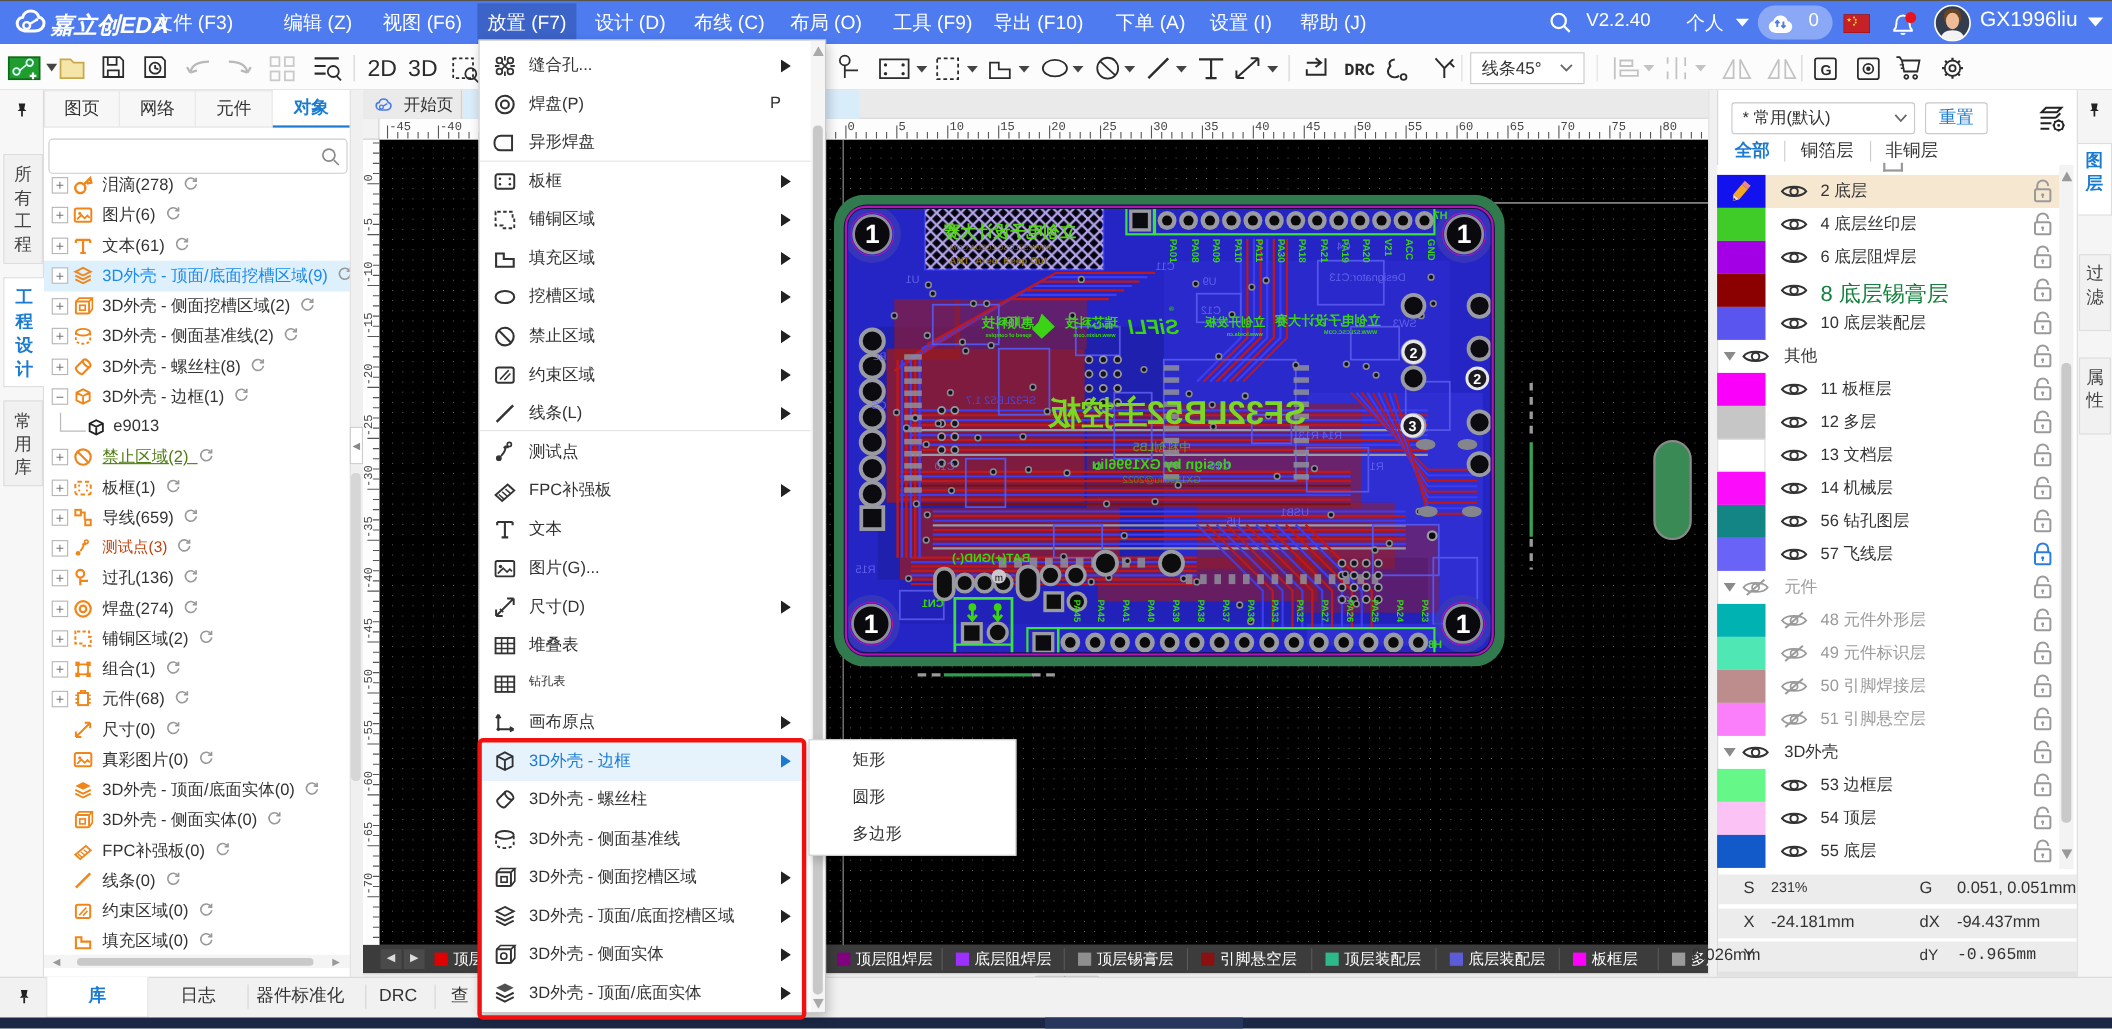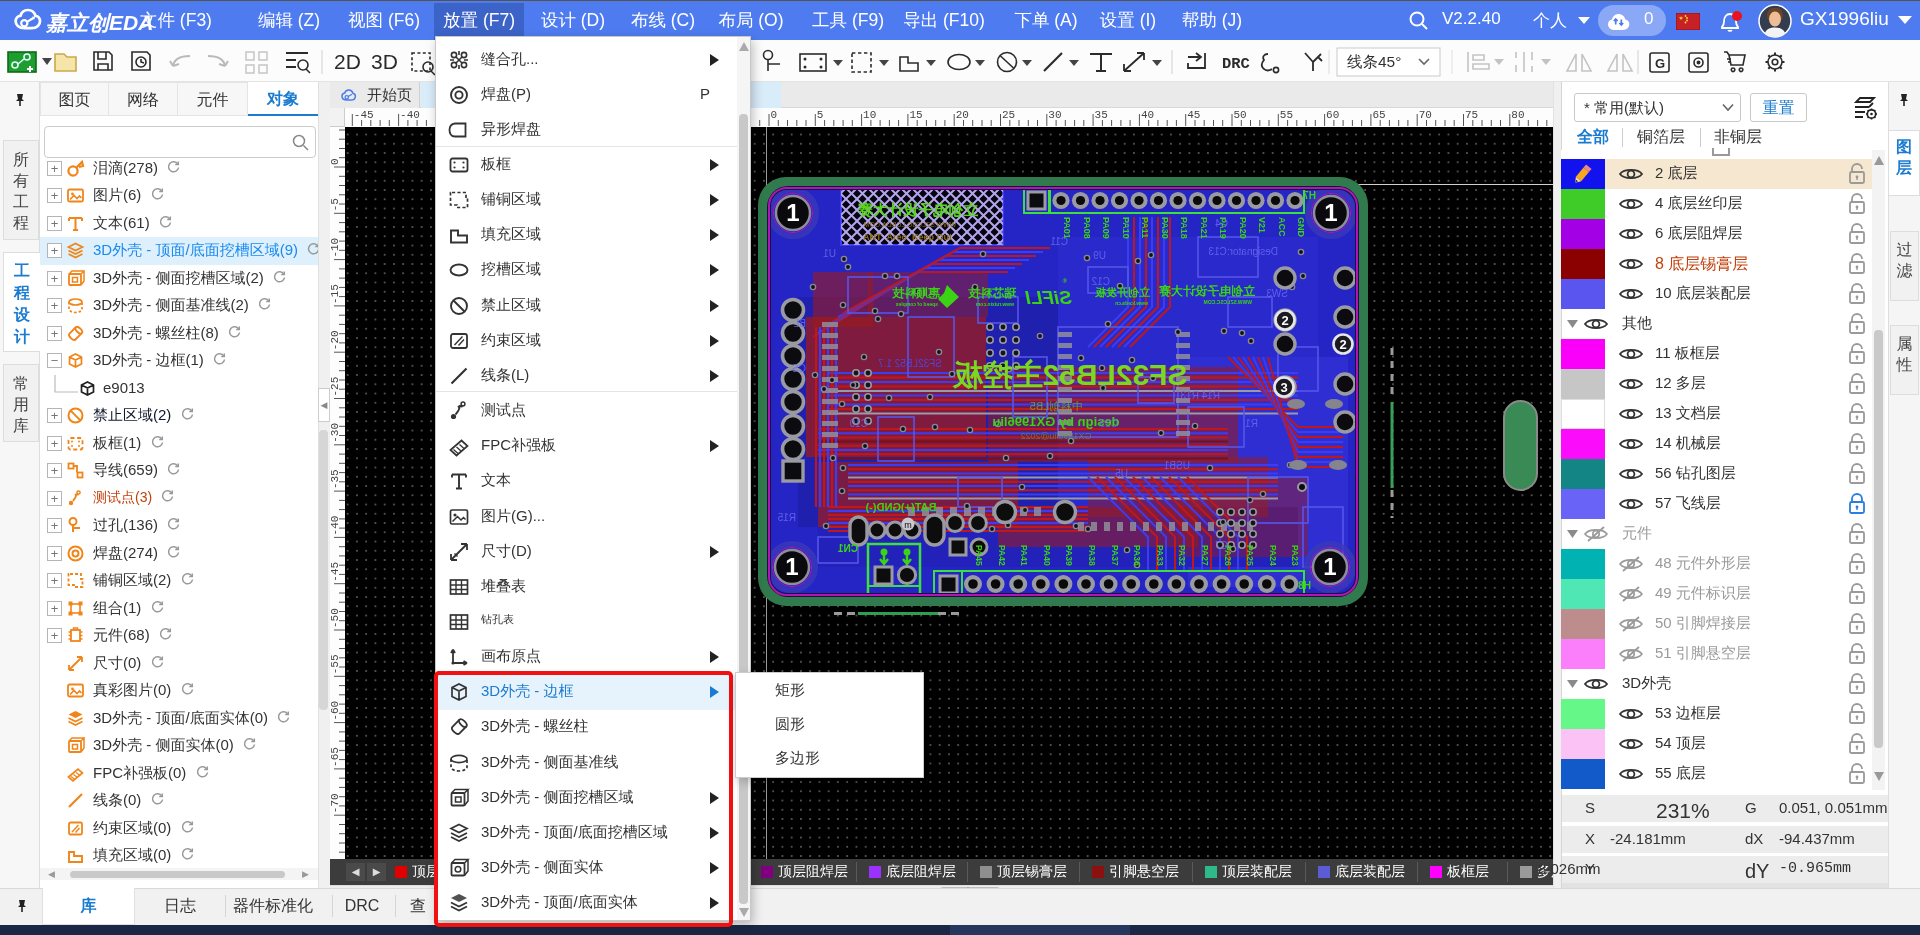--- a/index.html
+++ b/index.html
@@ -283,21 +283,21 @@
     </svg>
   </div>
 <div class="abs" style="left:103px;top:378.8px;width:200px;height:20px;color:#333;font-size:15px;">e9013</div>
 <div class="abs" style="left:47px;top:408.3px;width:15px;height:15px;border:1px solid #b5b5b5;background:#fff;color:#777;font-size:13px;line-height:13px;text-align:center;">+</div>
 <div class="abs" style="left:66px;top:406.3px;width:19px;height:19px;">
     <svg width="19" height="19" viewBox="0 0 19 19" style="position:absolute;left:0;top:0;">
       <circle cx="9.5" cy="9.5" r="7" fill="none" stroke="#f08519" stroke-width="2"></circle>
       <path d="M4.6 4.6 L14.4 14.4" stroke="#f08519" stroke-width="2"></path>
     </svg>
   </div>
-<div class="abs" style="left:93px;top:406.3px;width:225px;height:20px;color:#0f172a;font-size:15px;white-space:nowrap;overflow:hidden;">禁止区域(2)&nbsp;&nbsp;<svg width="15" height="15" viewBox="0 0 15 15" style="vertical-align:-2px;">
+<div class="abs" style="left:93px;top:406.3px;width:225px;height:20px;color:#4d7c0f;font-size:15px;white-space:nowrap;overflow:hidden;text-decoration:underline;">禁止区域(2)&nbsp;&nbsp;<svg width="15" height="15" viewBox="0 0 15 15" style="vertical-align:-2px;">
       <path d="M11.8 4.2 A5 5 0 1 0 12.5 7.5" fill="none" stroke="#999" stroke-width="1.5"></path>
       <path d="M12.3 1.5 L12.3 4.6 L9.2 4.6" fill="none" stroke="#999" stroke-width="1.5"></path>
     </svg></div>
 <div class="abs" style="left:47px;top:435.8px;width:15px;height:15px;border:1px solid #b5b5b5;background:#fff;color:#777;font-size:13px;line-height:13px;text-align:center;">+</div>
 <div class="abs" style="left:66px;top:433.8px;width:19px;height:19px;">
     <svg width="19" height="19" viewBox="0 0 19 19" style="position:absolute;left:0;top:0;">
       <rect x="2.5" y="4" width="14" height="11.5" rx="2" fill="none" stroke="#f08519" stroke-width="1.8" stroke-dasharray="4,2.6"></rect>
       <circle cx="6" cy="7.5" r="1" fill="#f08519"></circle>
       <circle cx="13" cy="7.5" r="1" fill="#f08519"></circle>
       <circle cx="6" cy="12" r="1" fill="#f08519"></circle>
@@ -1428,21 +1428,21 @@
       <path d="M11 15.8 L11 18" stroke="#9a9a9a" stroke-width="1.4"></path>
     </svg>
   </div>
 <div class="abs" style="left:1561px;top:249.0px;width:44px;height:30px;background:#8b0000;"></div>
 <div class="abs" style="left:1618px;top:255.0px;width:26px;height:18px;">
     <svg width="26" height="18" viewBox="0 0 26 18" style="position:absolute;left:0;top:0;">
       <path d="M2 9 C6 3.5 20 3.5 24 9 C20 14.5 6 14.5 2 9 Z" fill="none" stroke="#333" stroke-width="1.8"></path>
       <circle cx="13" cy="9" r="3.4" fill="none" stroke="#333" stroke-width="1.8"></circle>
     </svg>
   </div>
-<div class="abs" style="left:1655px;top:254.0px;width:170px;height:20px;color:#c2410c;font-size:16px;">8 底层锡膏层</div>
+<div class="abs" style="left:1655px;top:254.0px;width:170px;height:20px;color:#15803d;font-size:20px;">8 底层锡膏层</div>
 <div class="abs" style="left:1846px;top:252.0px;width:22px;height:24px;">
     <svg width="22" height="24" viewBox="0 0 22 24" style="position:absolute;left:0;top:0;">
       <path d="M6 10 L6 7 a5 5 0 0 1 10 0" fill="none" stroke="#9a9a9a" stroke-width="1.8"></path>
       <rect x="4" y="10" width="14" height="11" rx="1.5" fill="none" stroke="#9a9a9a" stroke-width="1.8"></rect>
       <circle cx="11" cy="15" r="1.4" fill="#9a9a9a"></circle>
       <path d="M11 15.8 L11 18" stroke="#9a9a9a" stroke-width="1.4"></path>
     </svg>
   </div>
 <div class="abs" style="left:1561px;top:279.0px;width:44px;height:30px;background:#5a55ee;"></div>
 <div class="abs" style="left:1618px;top:285.0px;width:26px;height:18px;">
@@ -1730,32 +1730,32 @@
 <div class="abs" style="left:1872px;top:150px;width:13px;height:640px;background:#f3f3f3;"></div>
 <svg class="abs" style="left:1874px;top:156px;" width="10" height="9" viewBox="0 0 10 9">
     <path d="M5 0 L10 9 L0 9 Z" fill="#999"></path>
   </svg>
 <div class="abs" style="left:1874px;top:330px;width:9px;height:418px;background:#c9c9c9;border-radius:4px;"></div>
 <svg class="abs" style="left:1874px;top:772px;" width="10" height="9" viewBox="0 0 10 9">
     <path d="M5 9 L10 0 L0 0 Z" fill="#999"></path>
   </svg>
 <div class="abs" style="left:1562px;top:795px;width:326px;height:27px;background:#ececec;"></div>
 <div class="abs" style="left:1585px;top:799px;width:30px;height:20px;color:#333;font-size:15px;">S</div>
-<div class="abs" style="left:1610px;top:799px;width:130px;height:20px;color:#333;font-size:21px;margin-left:46px;">231%</div>
+<div class="abs" style="left:1610px;top:799px;width:130px;height:20px;color:#333;font-size:13px;">231%</div>
 <div class="abs" style="left:1745px;top:799px;width:34px;height:20px;color:#333;font-size:15px;">G</div>
 <div class="abs" style="left:1779px;top:799px;width:115px;height:20px;color:#333;font-size:15px;">0.051, 0.051mm</div>
 <div class="abs" style="left:1562px;top:826px;width:326px;height:27px;background:#ececec;"></div>
 <div class="abs" style="left:1585px;top:830px;width:30px;height:20px;color:#333;font-size:15px;">X</div>
 <div class="abs" style="left:1610px;top:830px;width:130px;height:20px;color:#333;font-size:15px;">-24.181mm</div>
 <div class="abs" style="left:1745px;top:830px;width:34px;height:20px;color:#333;font-size:15px;">dX</div>
 <div class="abs" style="left:1779px;top:830px;width:115px;height:20px;color:#333;font-size:15px;">-94.437mm</div>
 <div class="abs" style="left:1562px;top:856px;width:326px;height:27px;background:#ececec;"></div>
 <div class="abs" style="left:1585px;top:860px;width:30px;height:20px;color:#333;font-size:15px;">Y</div>
 <div class="abs" style="left:1538px;top:860px;width:130px;height:20px;color:#333;font-size:15px;">8.026mm</div>
-<div class="abs" style="left:1745px;top:860px;width:34px;height:20px;color:#333;font-size:20px;">dY</div>
+<div class="abs" style="left:1745px;top:860px;width:34px;height:20px;color:#333;font-size:14px;">dY</div>
 <div class="abs" style="left:1779px;top:860px;width:115px;height:20px;color:#333;font-size:15px;font-family:Liberation Mono, monospace;">-0.965mm</div>
 <div class="abs" style="left:1562px;top:883px;width:326px;height:5px;background:#e2e2e2;"></div>
 <div class="abs" style="left:1888px;top:82px;width:32px;height:806px;background:#f5f5f5;border-left:1px solid #ddd;"></div>
 <svg class="abs" style="left:1896px;top:92px;" width="16" height="16" viewBox="0 0 16 16">
 <path d="M5 2 L11 2 L10 7 L12 9 L4 9 L6 7 Z" fill="#222"></path>
     <path d="M8 9 L8 14" stroke="#222" stroke-width="1.6"></path>
   </svg>
 <div class="abs" style="left:1889px;top:130px;width:31px;height:66px;background:#fff;border:1px solid #ddd;border-left:none;color:#1b7bd0;font-size:16px;font-weight:bold;text-align:center;padding-top:5px;line-height:21px;">图<br>层</div>
 <div class="abs" style="left:1890px;top:231px;width:29px;height:70px;background:#f1f1f1;border:1px solid #ddd;color:#444;font-size:16px;text-align:center;padding-top:7px;line-height:21px;">过<br>滤</div>
 <div class="abs" style="left:1890px;top:325px;width:29px;height:70px;background:#f1f1f1;border:1px solid #ddd;color:#444;font-size:16px;text-align:center;padding-top:7px;line-height:21px;">属<br>性</div>

